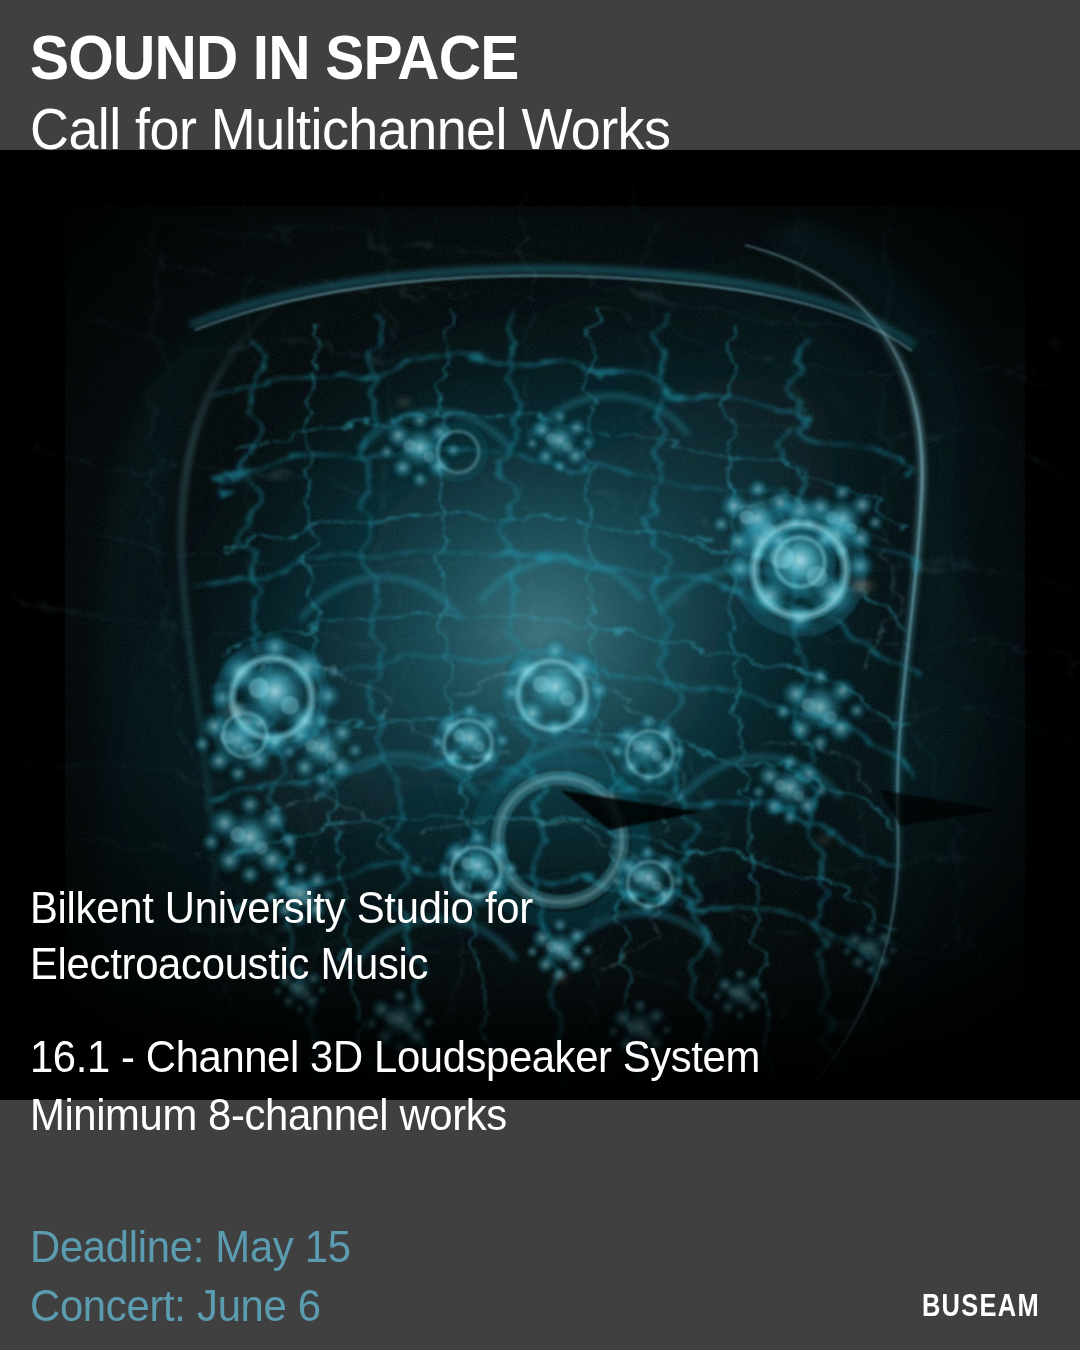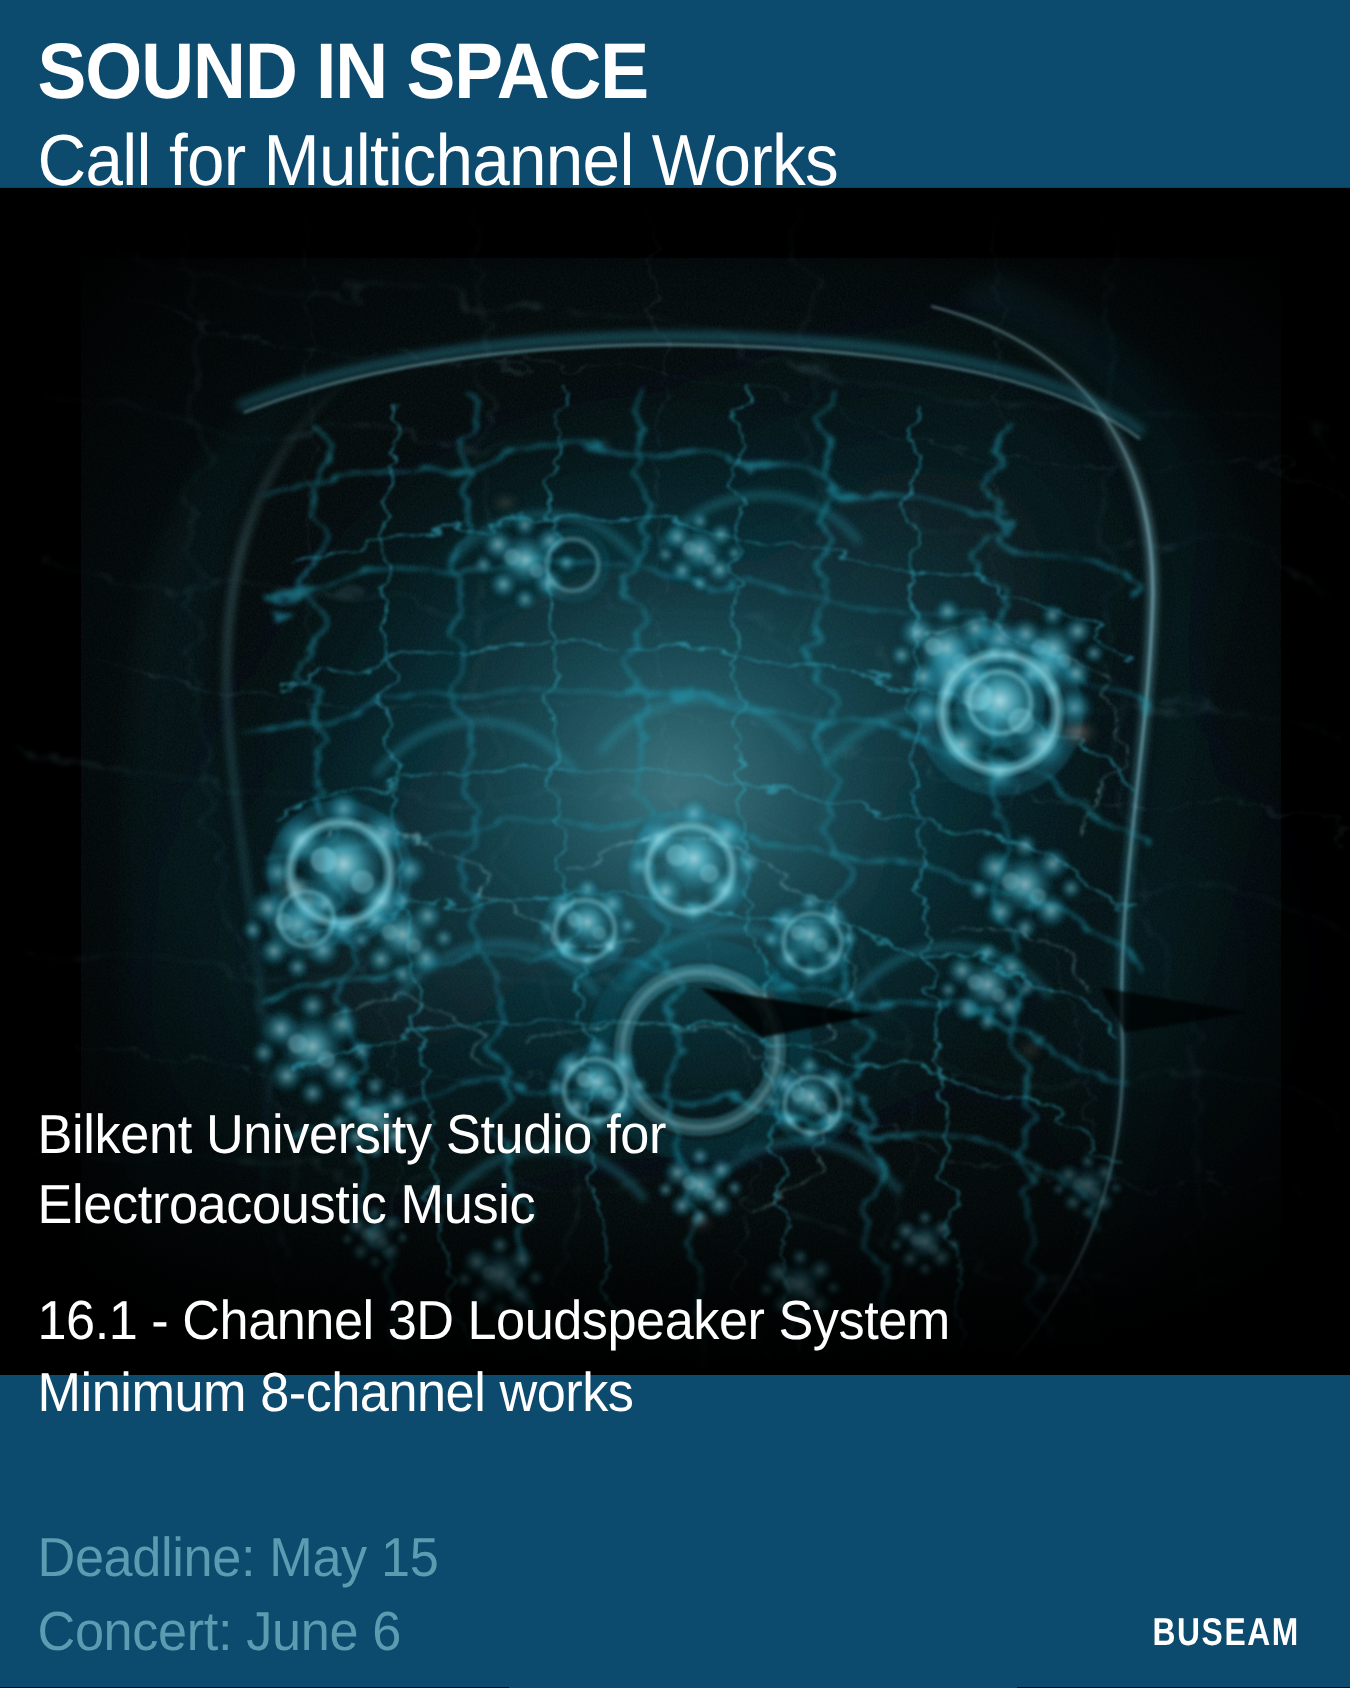--- a/index.html
+++ b/index.html
@@ -5,21 +5,21 @@
   * { margin:0; padding:0; box-sizing:border-box; }
   html, body { background:#000; }
   body {
     width:1080px; height:1350px;
     font-family:"Liberation Sans", sans-serif;
     overflow:hidden; position:relative;
   }
   #poster {
     position:absolute; inset:0;
     width:1080px; height:1350px;
-    background:#0c4a6e;
+    background:#404040;
     overflow:hidden;
   }
 
   
   #artwork {
     position:absolute;
     left:0; top:150px;
     width:1080px; height:950px;
     overflow:hidden;
     pointer-events:none;

